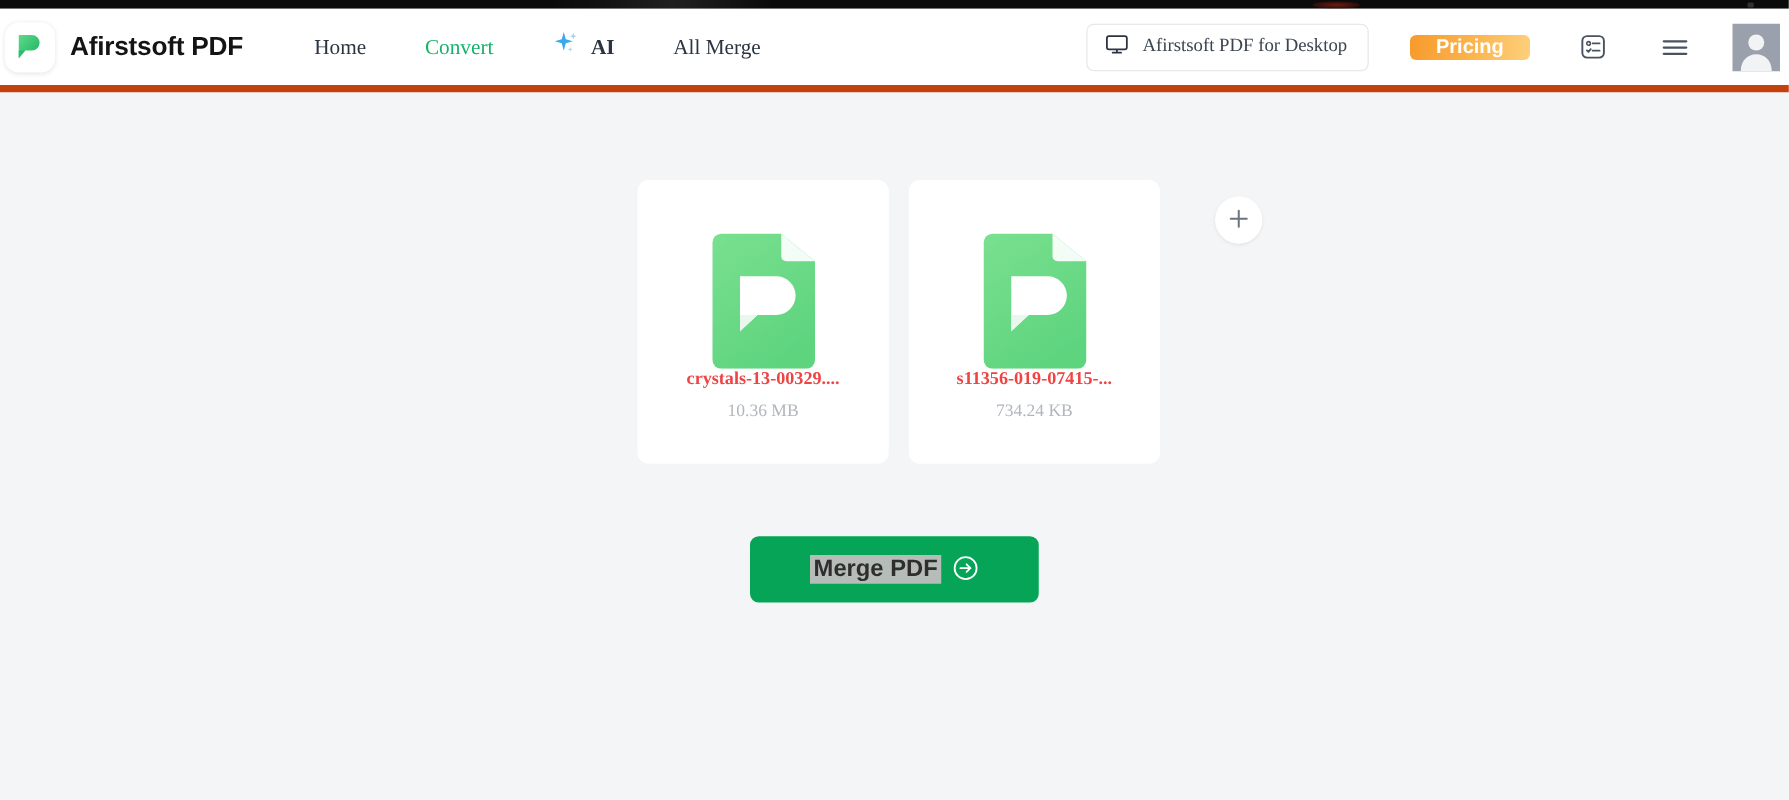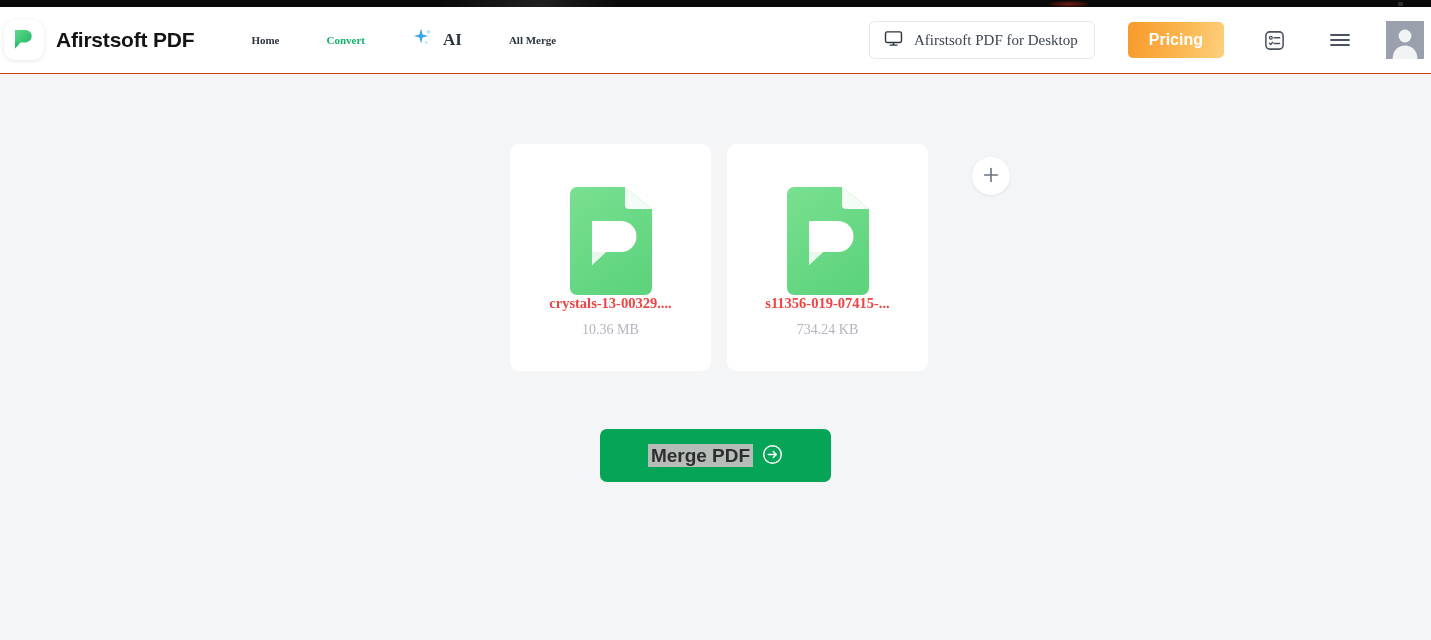--- a/index.html
+++ b/index.html
@@ -43,21 +43,21 @@
     background: linear-gradient(90deg, rgba(255,255,255,0) 0%, rgba(255,255,255,.09) 55%, rgba(255,255,255,0) 100%);
   }
 
   
   .header {
     position: absolute;
     top: 7px; left: 0;
     width: 1431px;
     height: 67px;
     background: #ffffff;
-    border-bottom: 1px solid #c2410c;
+    border-bottom: 6px solid #c2410c;
     display: flex;
     align-items: center;
   }
 
   .brand {
     display: flex;
     align-items: center;
     margin-left: 4px;
     gap: 12px;
   }
@@ -79,22 +79,22 @@
     white-space: nowrap;
   }
 
   .nav {
     display: flex;
     align-items: center;
     margin-left: 57px;
     gap: 0;
   }
   .nav-item {
-    font-size: 11px;
-    font-weight: 700;
+    font-size: 17px;
+    font-weight: 400;
     color: #2b3440;
     white-space: nowrap;
     cursor: pointer;
     padding: 0 0;
   }
   .nav-item.spaced { margin-left: 47px; }
   .nav-item.active { color: #13b36b; }
   .nav-ai {
     display: flex;
     align-items: center;
@@ -126,21 +126,21 @@
     background: #fff;
     cursor: pointer;
     white-space: nowrap;
   }
   .desktop-btn .label {
     font-size: 15px;
     color: #3c4450;
   }
   .pricing-btn {
     margin-left: 21px;
-    height: 36px;
+    height: 20px;
     padding: 0 21px;
     border: none;
     border-radius: 5px;
     background: linear-gradient(100deg, #f79a2b 0%, #fbb24a 48%, #fdd07c 100%);
     color: #ffffff;
     font-family: "Liberation Sans", "DejaVu Sans", sans-serif;
     font-size: 16px;
     font-weight: 700;
     cursor: pointer;
     display: flex;

